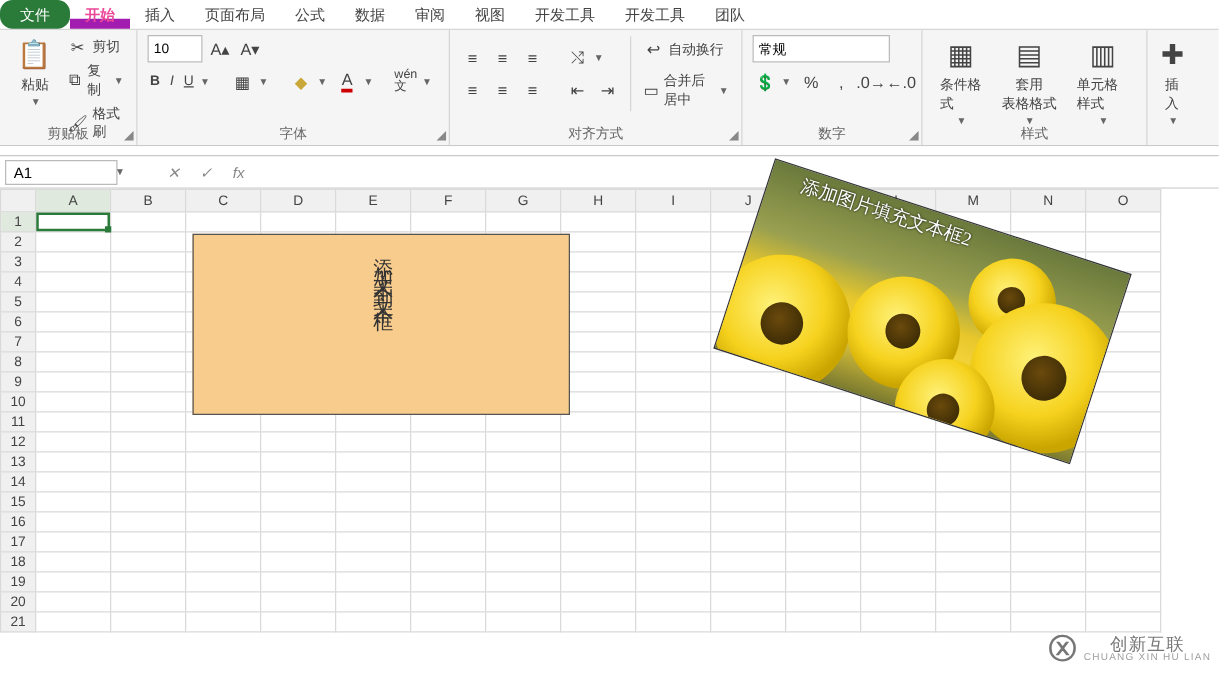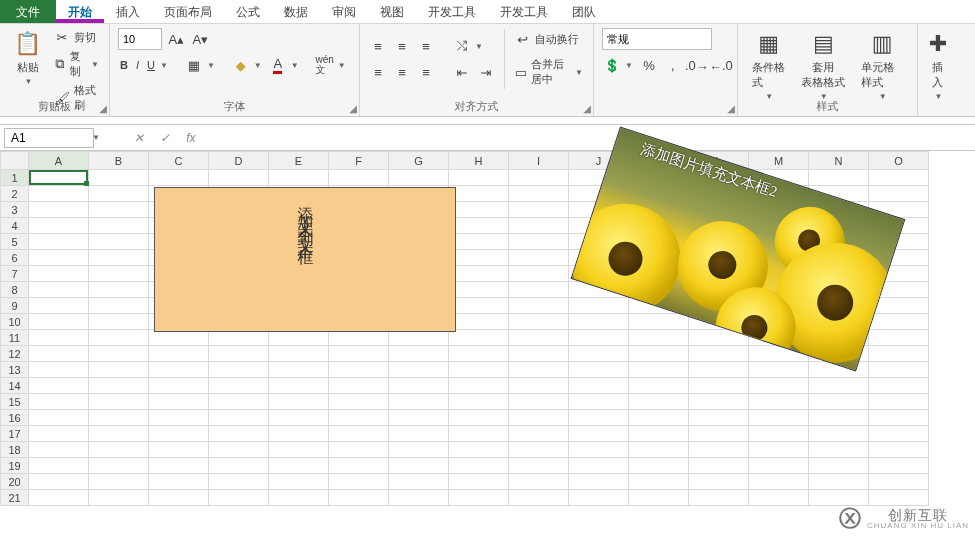--- a/index.html
+++ b/index.html
@@ -1,22 +1,22 @@
 <!DOCTYPE html>
 <html><head>
 <meta charset="utf-8">
 <style>
   * { box-sizing: border-box; margin: 0; padding: 0; font-family: "Microsoft YaHei", Tahoma, sans-serif; }
   body { background: #fff; font-size: 12px; color: #333; overflow: hidden; width: 975px; height: 538px; position: relative; }
 
   
   .tabstrip { background: #fff; display: flex; align-items: stretch; height: 24px; border-bottom: 1px solid #d6d6d6; }
   .tabstrip .tab { padding: 4px 12px; cursor: pointer; color: #444; }
-  .tabstrip .tab.file { background: #2a7a3a; color: #fff; padding-left: 16px; padding-right: 16px; }
-  .tabstrip .tab.active { color: #0369a1; border-bottom: 4px solid #a21caf; font-weight: bold; }
+  .tabstrip .tab.file { background: #2a7a3a; color: #fff; padding-left: 16px; padding-right: 16px; border-radius: 10px; }
+  .tabstrip .tab.active { color: #ec4899; border-bottom: 8px solid #a21caf; font-weight: bold; }
 
   
   .ribbon { background: #f5f5f5; display: flex; height: 93px; border-bottom: 1px solid #c9c9c9; }
   .rgroup { border-right: 1px solid #d6d6d6; padding: 4px 8px 0 8px; display: flex; flex-direction: column; justify-content: space-between; position: relative; }
   .rgroup .glabel { text-align: center; font-size: 11px; color: #666; padding: 2px 0; }
   .rgroup .corner { position: absolute; right: 2px; bottom: 2px; font-size: 10px; color: #888; }
   .row { display: flex; align-items: center; gap: 4px; }
   .col { display: flex; flex-direction: column; gap: 2px; }
   .btn-sm { display: flex; align-items: center; gap: 4px; font-size: 11px; color: #444; padding: 1px 2px; cursor: pointer; }
   .ic { display: inline-flex; width: 16px; height: 16px; align-items: center; justify-content: center; font-size: 13px; }
@@ -231,20 +231,21 @@
             <span class="ic">,</span>
           </span>
         <span class="btn-sm">
             <span class="ic">.0→</span>
           </span>
         <span class="btn-sm">
             <span class="ic">←.0</span>
           </span>
       </div>
     </div>
+    <div class="glabel">数字</div>
     <span class="corner">◢</span>
   </div>
 
   <div class="rgroup" style="width:180px">
     <div class="row" style="height:62px; align-items:flex-start;">
       <div class="bigbtn">
         <span class="bigic">▦</span>
         <span>条件格式</span>
           <span class="dd">▼</span>
       </div>

